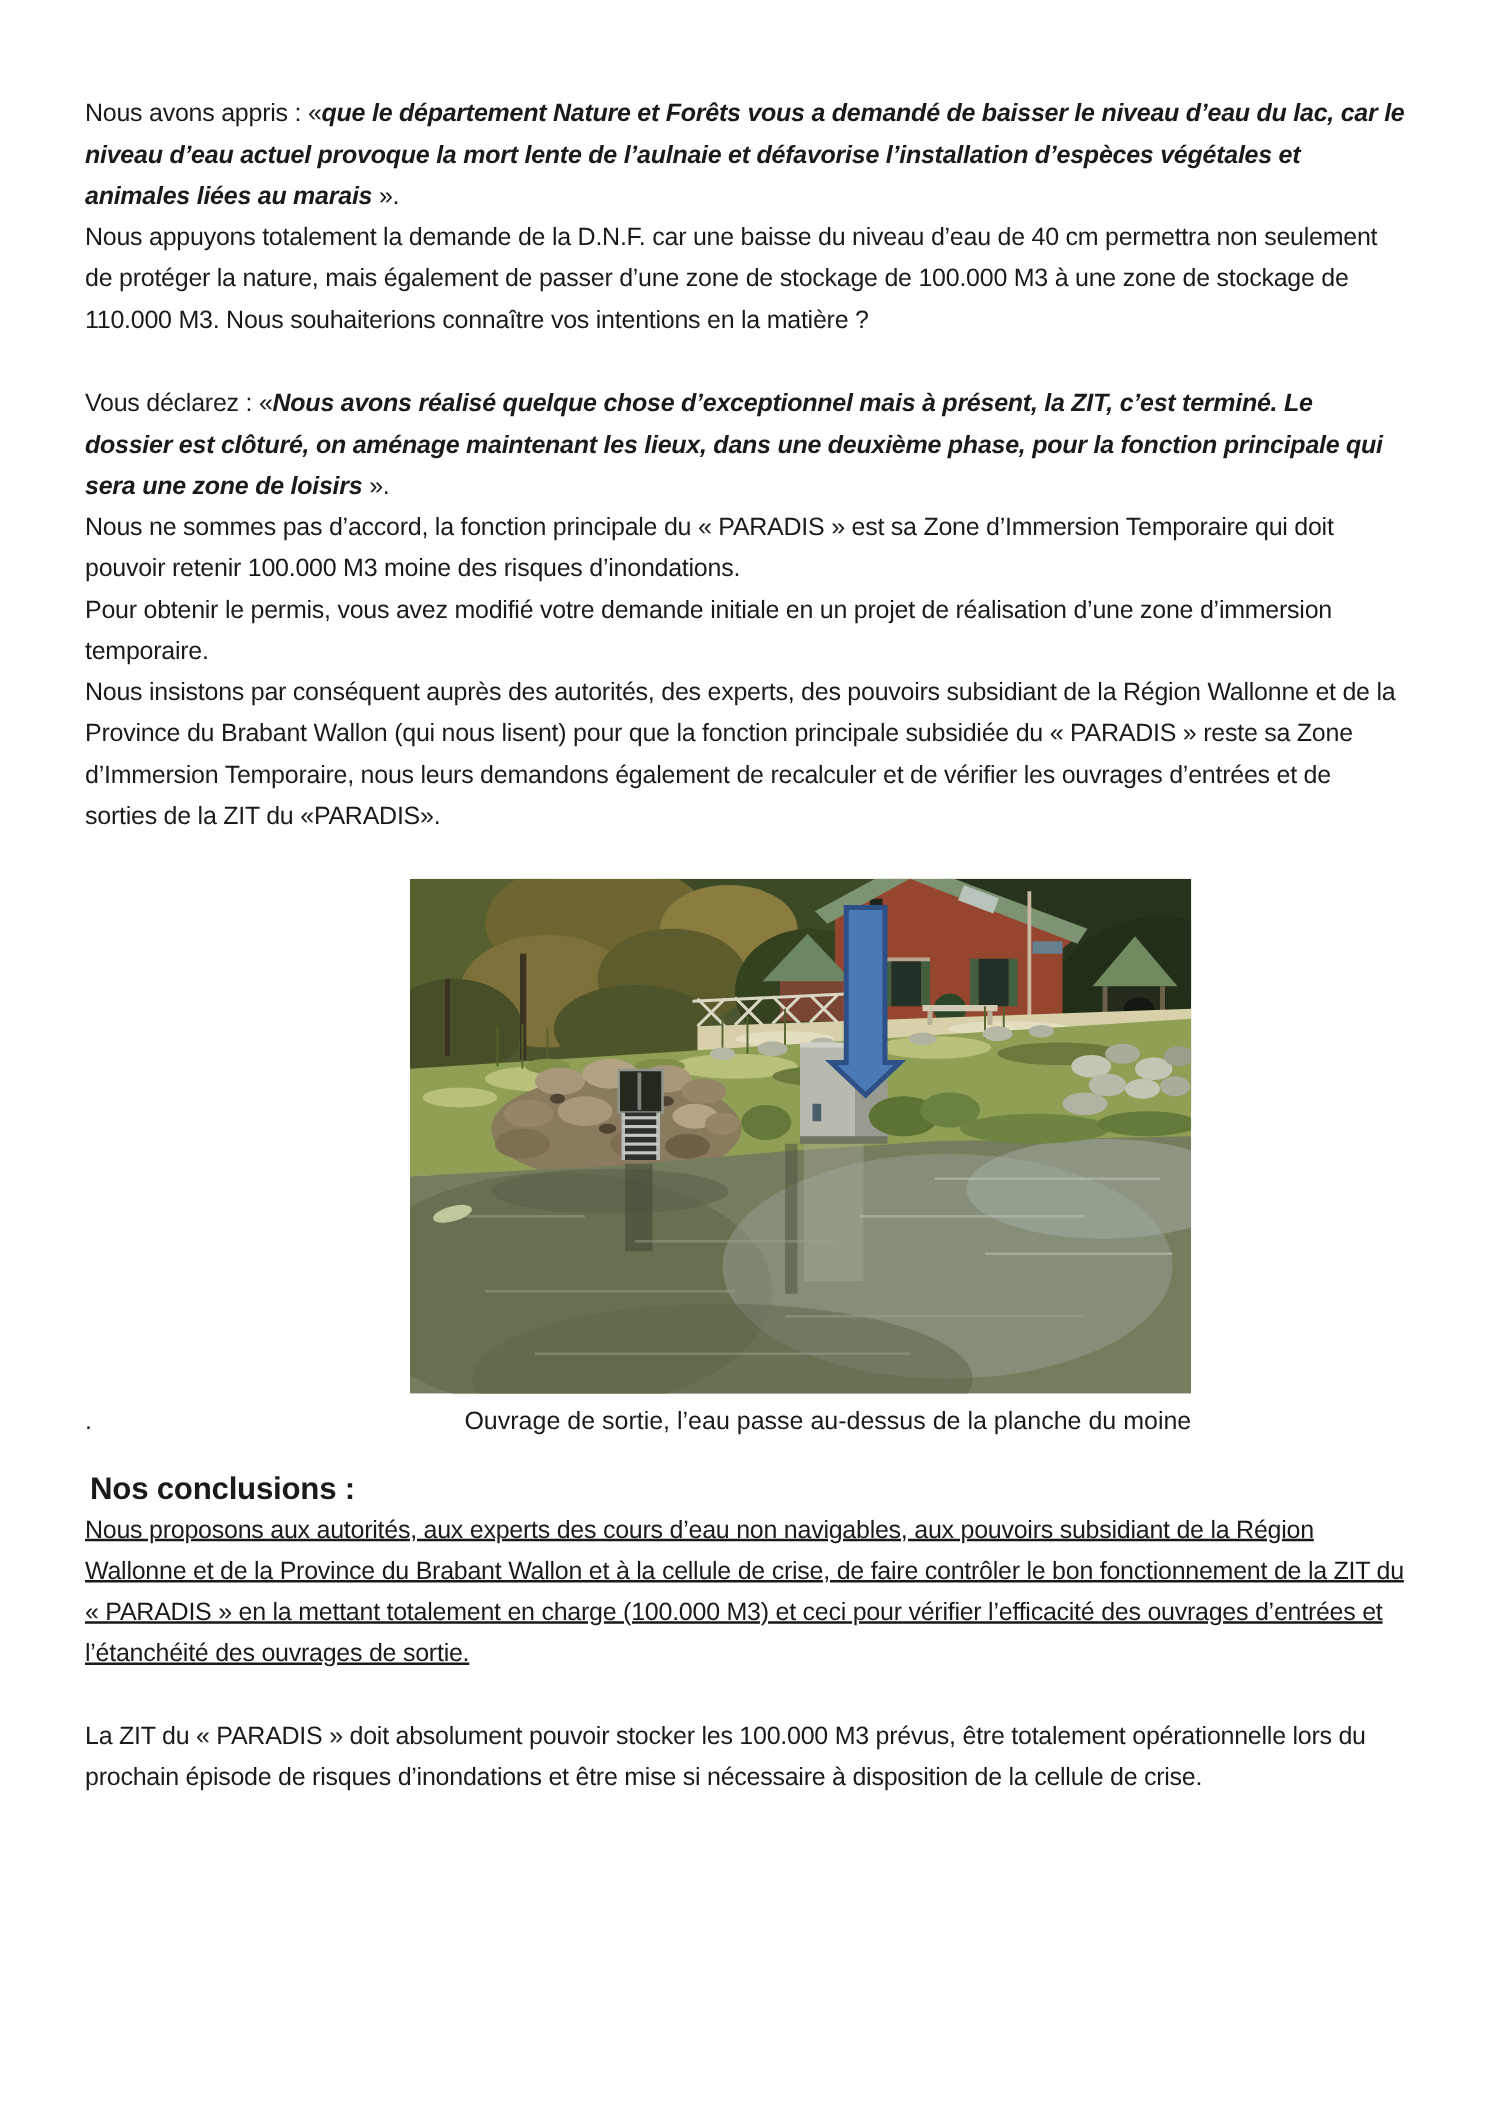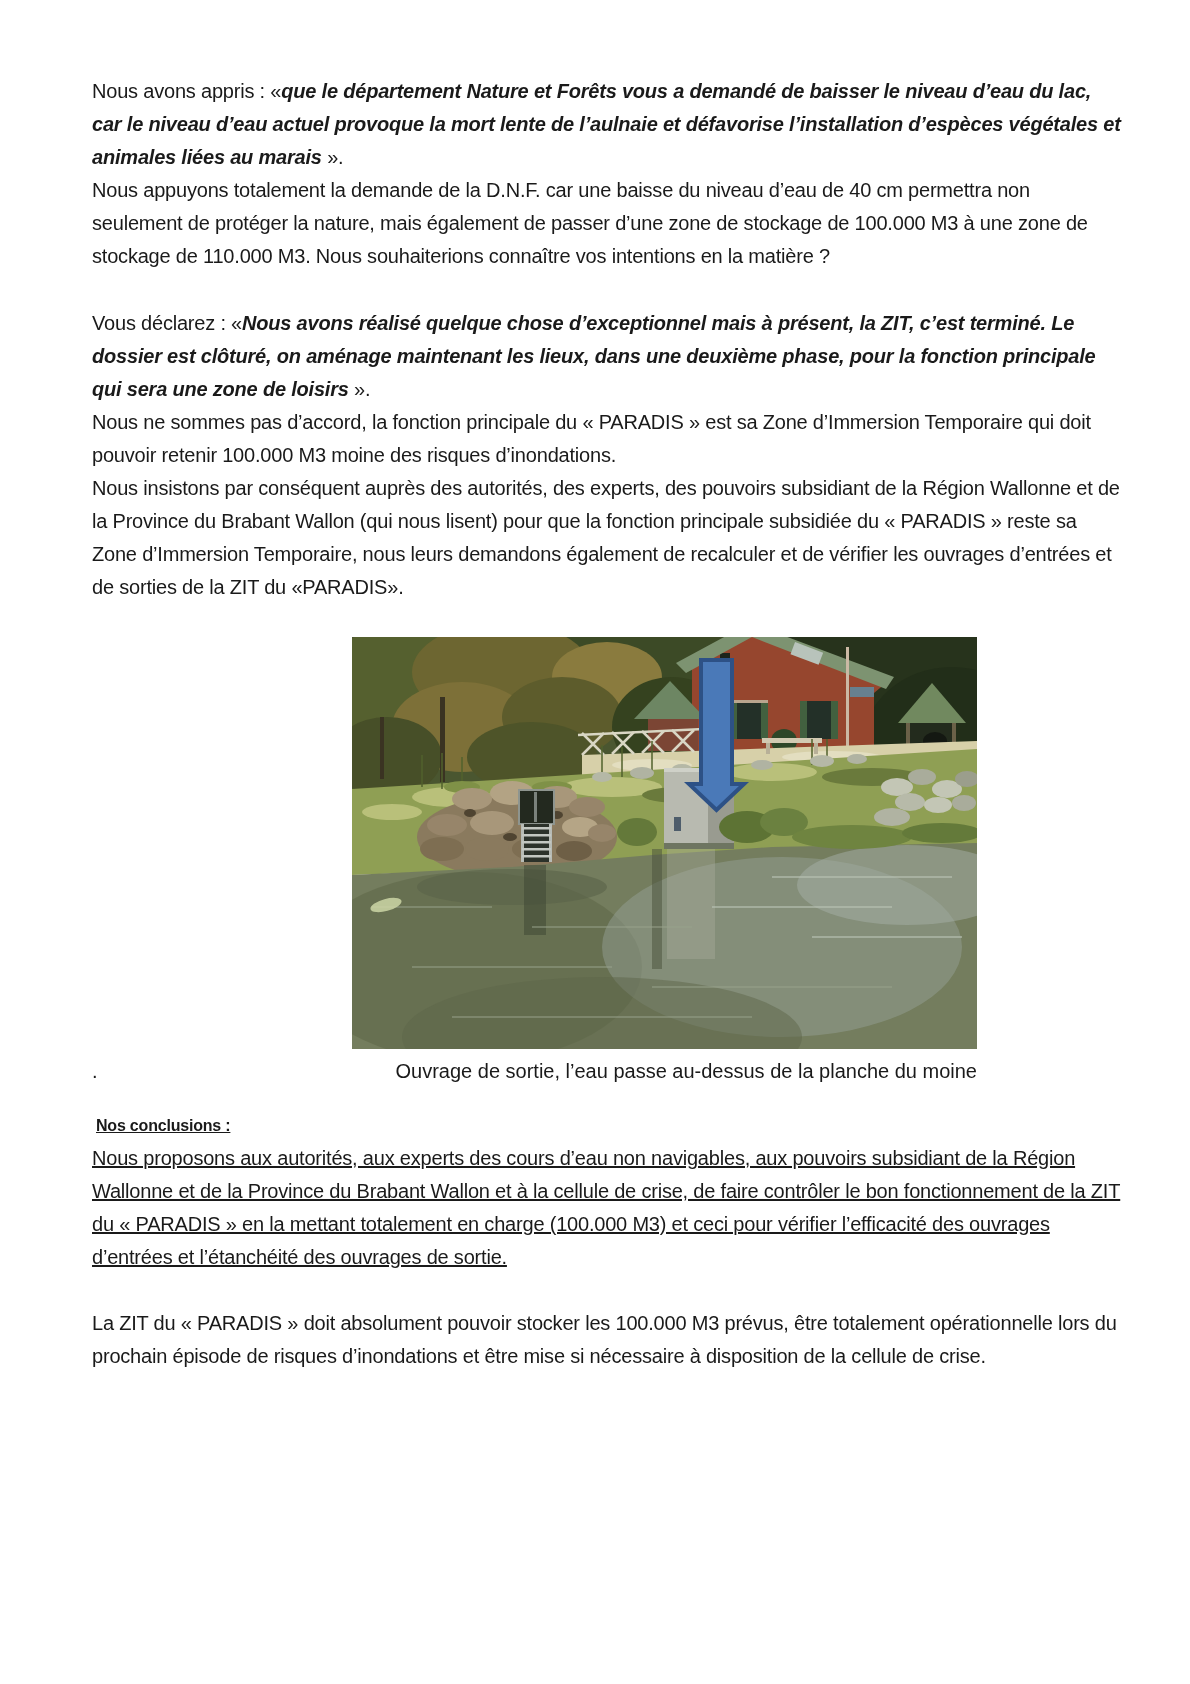--- a/index.html
+++ b/index.html
@@ -1,48 +1,49 @@
 <!DOCTYPE html>
 <html><head>
 <meta charset="utf-8">
 <style>
   html,body{margin:0;padding:0;}
   body{
     width:1190px;height:1684px;background:#ffffff;overflow:hidden;
     font-family:"Liberation Sans",sans-serif;color:#1a1a1a;
   }
-  .page{padding:75px 66px 0 92px;}
+  .page{padding:75px 66px 0 68px;}
   p{margin:0;font-size:20px;line-height:33px;letter-spacing:-0.2px;}
   .bq{font-weight:bold;font-style:italic;}
   .it{font-style:italic;}
   .gap-sm{margin-top:34px;}
   .gap-md{text-decoration:underline;}
   .gap-lg{margin-top:33px;}
   .photo-wrap{margin:33px 0 0 260px;width:625px;height:412px;overflow:hidden;}
   .photo-wrap svg{display:block;}
   .caption-row{position:relative;margin-top:6px;height:33px;font-size:20px;line-height:33px;}
   .cap-dot{position:absolute;left:0;top:0;}
   .cap-text{display:block;margin-left:260px;width:625px;text-align:right;}
   h2.concl{
-    margin:21px 0 0 0;padding-left:4px;font-size:16px;line-height:33px;
-    font-weight:bold;text-decoration:underline;letter-spacing:-0.2px;
+    margin:21px 0 0 0;padding-left:4px;font-size:25px;line-height:33px;
+    font-weight:bold;letter-spacing:-0.2px;
   }
 </style>
 </head>
 <body>
 
 <div class="page">
 
   <p><span>Nous avons appris : «</span><span class="bq">que le département Nature et Forêts vous a demandé de baisser le niveau d’eau du lac, car le niveau d’eau actuel provoque la mort lente de l’aulnaie et défavorise l’installation d’espèces végétales et animales liées au marais</span><span> ».</span></p>
 
   <p>Nous appuyons totalement la demande de la D.N.F. car une baisse du niveau d’eau de 40 cm permettra non seulement de protéger la nature, mais également de passer d’une zone de stockage de 100.000 M3 à une zone de stockage de 110.000 M3. Nous souhaiterions connaître vos intentions en la matière ?</p>
 
   <p class="gap-sm"><span>Vous déclarez : «</span><span class="bq">Nous avons réalisé quelque chose d’exceptionnel mais à présent, la ZIT, c’est terminé. Le dossier est clôturé, on aménage maintenant les lieux, dans une deuxième phase, pour la fonction principale qui sera une zone de loisirs</span><span> ».</span></p>
 
   <p>Nous ne sommes pas d’accord, la fonction principale du « PARADIS » est sa Zone d’Immersion Temporaire qui doit pouvoir retenir 100.000 M3 moine des risques d’inondations.</p>
+  <p>Pour obtenir le permis, vous avez modifié votre demande initiale en un projet de réalisation d’une zone d’immersion temporaire.</p>
   <p>Nous insistons par conséquent auprès des autorités, des experts, des pouvoirs subsidiant de la Région Wallonne et de la Province du Brabant Wallon (qui nous lisent) pour que la fonction principale subsidiée du « PARADIS » reste sa Zone d’Immersion Temporaire, nous leurs demandons également de recalculer et de vérifier les ouvrages d’entrées et de sorties de la ZIT du «PARADIS».</p>
 
   <div class="photo-wrap">
     <svg width="625" height="412" viewBox="0 0 625 412" xmlns="http://www.w3.org/2000/svg">
 
       <rect x="0" y="0" width="625" height="178" fill="#4a5630"></rect>
       <ellipse cx="540" cy="40" rx="140" ry="70" fill="#27331c"></ellipse>
       <ellipse cx="600" cy="110" rx="90" ry="80" fill="#222e19"></ellipse>
       <ellipse cx="300" cy="30" rx="120" ry="55" fill="#3c4a26"></ellipse>
       <ellipse cx="60" cy="50" rx="90" ry="65" fill="#55602f"></ellipse>

